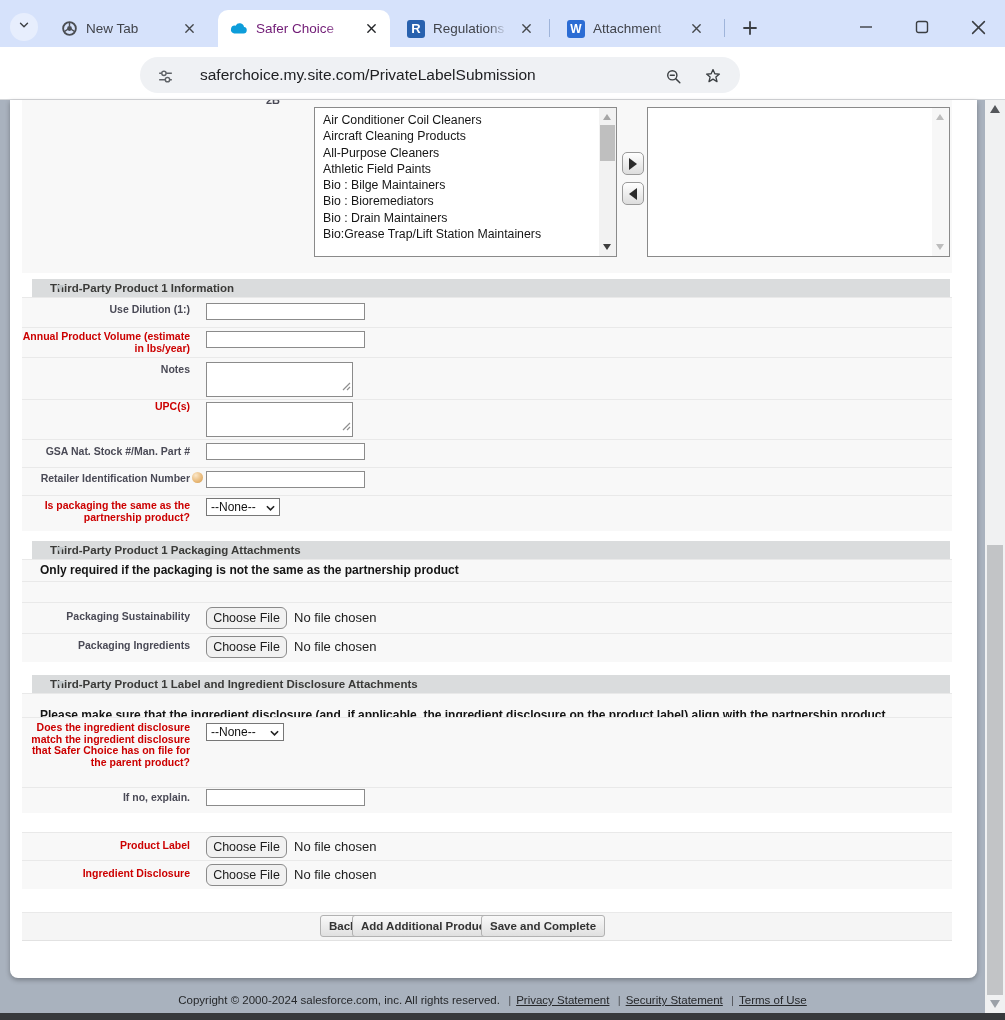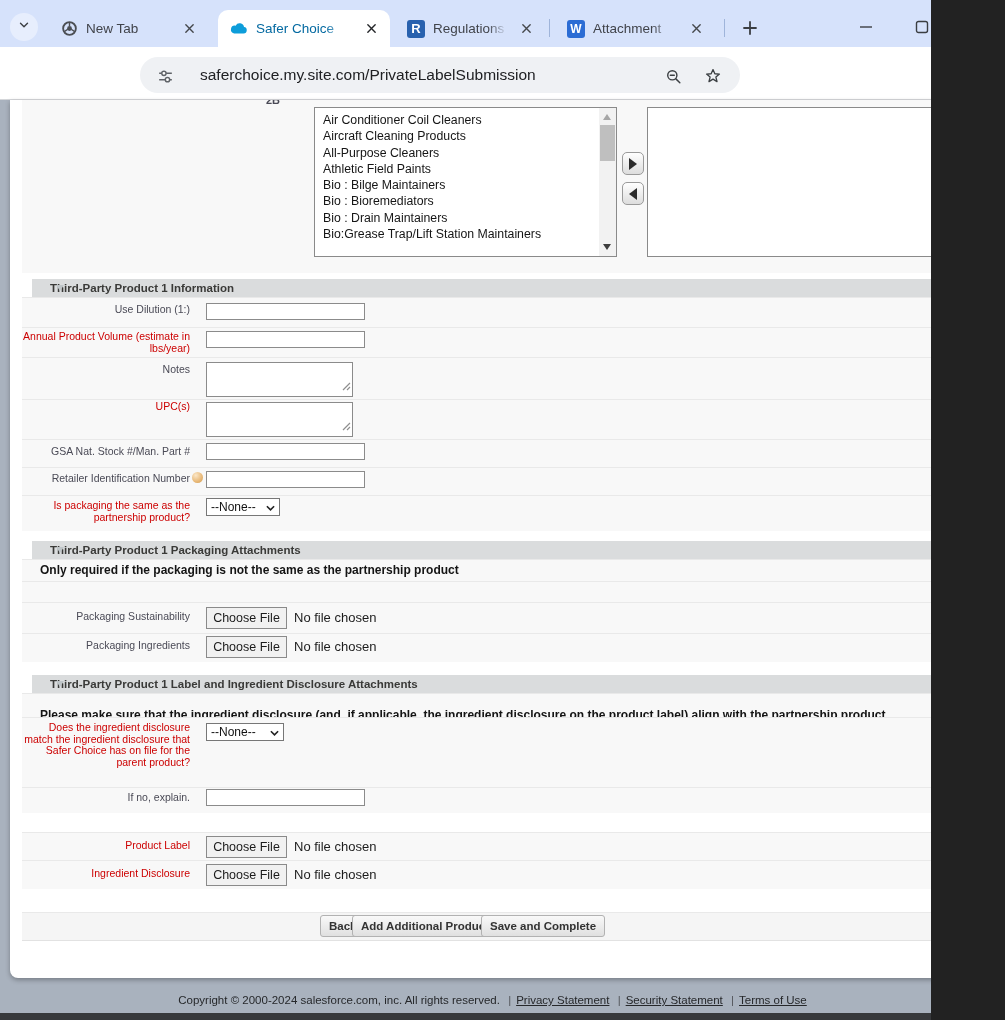--- a/index.html
+++ b/index.html
@@ -1,31 +1,31 @@
 <!DOCTYPE html>
 <html><head>
 <meta charset="utf-8">
 <style>
   *{margin:0;padding:0;box-sizing:border-box}
   html,body{background:#222}
-  .screen{position:relative;width:931px;height:1020px;overflow:hidden;
+  .screen{position:relative;width:1005px;height:1020px;overflow:hidden;
     font-family:"Liberation Sans",sans-serif;background:#a9b2be}
 
   
   .tabstrip{position:absolute;left:0;top:0;width:1005px;height:47px;background:#d6e2fb}
   .tsearch{position:absolute;left:10px;top:13px;width:28px;height:28px;border-radius:14px;
     background:#e7eefd;display:flex;align-items:center;justify-content:center;cursor:pointer}
   .tab{position:absolute;top:10px;height:37px;display:flex;align-items:center;cursor:pointer}
   .tab .fav{width:18px;height:18px;margin:0 8px 0 12px;flex:0 0 auto;display:flex;align-items:center;justify-content:center}
   .tab .tlabel{font-size:13.5px;color:#40434a;white-space:nowrap;overflow:hidden}
   .fade{-webkit-mask-image:linear-gradient(90deg,#000 72%,transparent 98%);mask-image:linear-gradient(90deg,#000 72%,transparent 98%)}
   .tab .tclose{margin-left:auto;margin-right:10px;width:18px;height:18px;border-radius:9px;
     display:flex;align-items:center;justify-content:center;cursor:pointer}
   .tab.active{background:#fff;border-radius:10px 10px 0 0;height:37px}
-  .tab.active .tlabel{color:#0369a1}
+  .tab.active .tlabel{color:#701a75}
   .tabsep{position:absolute;top:19px;width:1px;height:18px;background:#9fb4da}
   .favR{width:18px;height:18px;border-radius:3px;background:#2861ae;color:#fff;font-weight:bold;
     font-size:13px;display:flex;align-items:center;justify-content:center}
   .favW{width:18px;height:18px;border-radius:3px;background:#2b6cd4;color:#fff;font-weight:bold;
     font-size:12px;display:flex;align-items:center;justify-content:center}
   .plusbtn{position:absolute;left:738px;top:16px;width:24px;height:24px;border-radius:12px;
     display:flex;align-items:center;justify-content:center;cursor:pointer}
   .winbtn{position:absolute;top:13px;width:34px;height:28px;display:flex;align-items:center;justify-content:center;cursor:pointer}
 
   
@@ -41,32 +41,32 @@
   
   .vp{position:absolute;left:0;top:100px;width:1005px;height:920px;background:#a9b2be}
   .container{position:absolute;left:10px;top:0;width:967px;height:878px;background:#fff;
     border-radius:0 0 8px 8px;box-shadow:0 2px 5px rgba(0,0,0,.3)}
   .row{position:absolute;left:22px;width:930px;background:#f8f8f8;border-top:1px solid #e9e9e9}
   .sect{position:absolute;left:32px;width:918px;height:18px;background:#dadcdd;
     font-size:11.5px;font-weight:bold;color:#3a3a38;line-height:18px}
   .sect .twisty{position:absolute;left:6px;top:6px;width:0;height:0;
     border-left:4px solid transparent;border-right:4px solid transparent;border-top:6px solid #bfc5c8}
   .sect span{margin-left:18px}
-  .lbl{position:absolute;left:20px;width:170px;text-align:right;font-size:10.5px;font-weight:normal;
+  .lbl{position:absolute;left:20px;width:170px;text-align:right;font-size:10.5px;font-weight:bold;
     color:#4a4a56;line-height:11.5px}
   .req{color:#cc0000}
   .note{position:absolute;left:40px;font-size:12px;font-weight:bold;color:#141414;white-space:nowrap}
   .txt{position:absolute;background:#fff;border:1px solid #8b8b8b;font-size:12px;
     font-family:"Liberation Sans",sans-serif;padding:0 3px}
   .ta{position:absolute;background:#fff;border:1px solid #8b8b8b}
   .rsz{position:absolute;right:1px;bottom:1px}
   .sel{position:absolute;height:18px;background:#fff;border:1px solid #777;font-size:12px;color:#111;
     line-height:16px;padding:0 18px 0 4px;cursor:pointer}
   .sel svg{position:absolute;right:4px;top:6px}
-  .filebtn{position:absolute;width:81px;height:22px;background:#f1f1f1;border:1px solid #8a8a8a;border-radius:0;
+  .filebtn{position:absolute;width:81px;height:22px;background:#f1f1f1;border:1px solid #8a8a8a;border-radius:6px;
     font-size:12.5px;color:#1b1b1b;text-align:center;line-height:20px;cursor:pointer}
   .fnote{position:absolute;font-size:13px;color:#1c1c1c;line-height:22px}
   .helporb{position:absolute;width:11px;height:11px;border-radius:50%;cursor:pointer;
     background:radial-gradient(circle at 35% 30%, #fbe7c8, #e8b877 60%, #cf9a50)}
 
   
   .listbox{position:absolute;top:7px;height:150px;background:#fff;border:1px solid #8a8a8a;overflow:hidden}
   .lbitems{position:absolute;left:0;top:4px;right:17px;bottom:0;padding-left:8px;overflow:hidden}
   .lb-item{font-size:12.3px;color:#151515;line-height:16.3px;white-space:nowrap;cursor:default}
   .lbscroll{position:absolute;right:0;top:0;bottom:0;width:17px;background:#f2f2f2}

